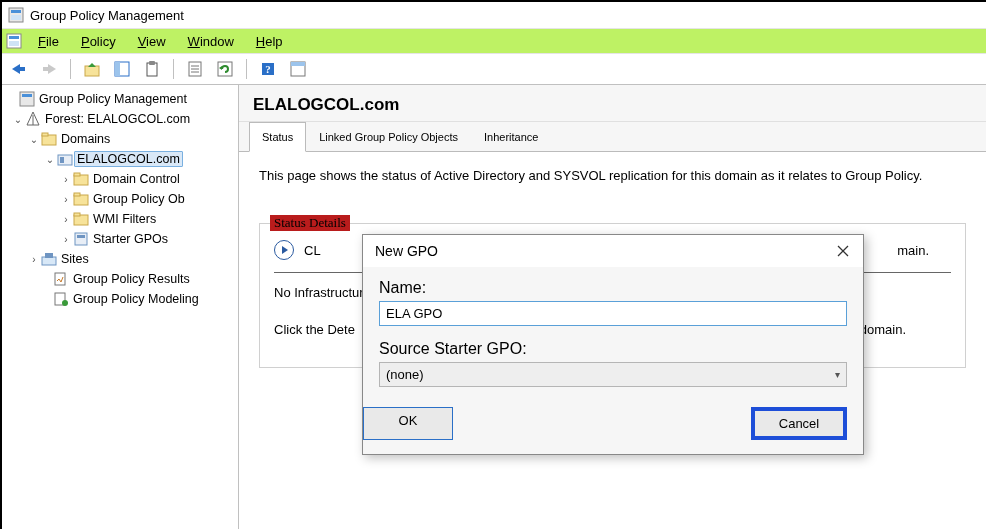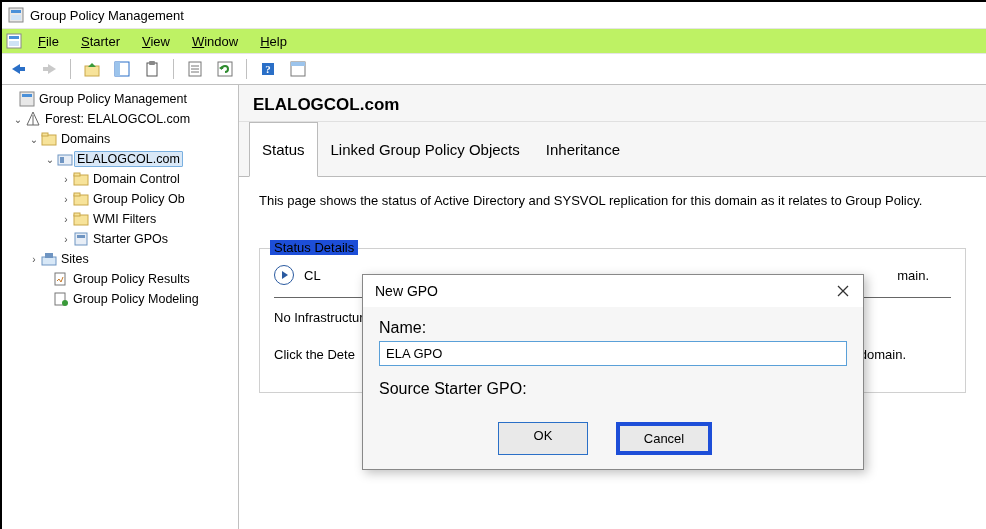--- a/index.html
+++ b/index.html
@@ -107,22 +107,22 @@
     background: #f6f6f6;
     border-bottom: 1px solid #e0e0e0;
   }
   .tabs {
     display: flex;
     padding: 0 10px;
     background: #f6f6f6;
     border-bottom: 1px solid #bbb;
   }
   .tab {
-    padding: 18px 12px;
-    font-size: 15px;
+    padding: 8px 12px;
+    font-size: 11px;
     border: 1px solid transparent;
     border-bottom: none;
     margin-bottom: -1px;
     position: relative;
   }
   .tab.active {
     background: #fff;
     border-color: #bbb;
     border-bottom: 1px solid #fff;
   }
@@ -137,22 +137,23 @@
     border: 1px solid #d0d0d0;
     margin-top: 16px;
     padding: 10px 14px 30px 14px;
     position: relative;
     font-size: 13px;
   }
   .status-box .legend {
     position: absolute;
     top: -9px;
     left: 10px;
-    background: #1d4ed8;
+    background: #b91c1c;
     padding: 0 4px;
+    font-family: Liberation Serif, serif;
   }
   .status-row { display:flex; align-items:center; gap:10px; margin-top:6px; }
   .play-icon {
     width:18px; height:18px; border:1.5px solid #2a5aa0; border-radius:50%;
     display:flex; align-items:center; justify-content:center;
   }
   .play-icon::after{
     content:""; display:block; width:0;height:0;
     border-left:6px solid #2a5aa0; border-top:4px solid transparent; border-bottom:4px solid transparent;
     margin-left:1px;
@@ -161,21 +162,20 @@
   
   .dialog {
     position: absolute;
     left: 362px;
     top: 234px;
     width: 500px;
     background: #be185d;
     border: 1px solid #888;
     box-shadow: 3px 3px 10px rgba(0,0,0,0.25);
     z-index: 50;
-    margin-top: 40px;
   }
   .dialog-title {
     display:flex; justify-content:space-between; align-items:center;
     padding: 8px 12px;
     font-size: 14px;
     background:#fff;
   }
   .dialog-close { width:16px; height:16px; display:flex; align-items:center; justify-content:center; cursor:default;}
   .dialog-body { padding: 8px 16px 14px 16px; background:#f6f6f6;}
   .field-label { font-size:16px; margin-bottom:4px; margin-top:4px;}
@@ -191,21 +191,21 @@
   .combo {
     width: 100%;
     box-sizing: border-box;
     border: 1px solid #b5b5b5;
     background: #eeeeee;
     padding: 4px 6px;
     font-size: 13px;
     display:flex; justify-content:space-between; align-items:center;
   }
   .dialog-buttons {
-    display:flex; justify-content:center; gap:28px;
+    display:flex; justify-content:space-between; gap:28px;
     padding: 6px 16px 14px 0;
     background:#f6f6f6;
   }
   .dlg-btn {
     min-width: 88px;
     padding: 5px 0;
     text-align:center;
     background:#e9e9e9;
     border:4px solid #1d4ed8;
     font-size:13px;
@@ -230,21 +230,21 @@
 
 <div class="menubar">
   <span class="app-icon">
     <svg width="16" height="16">
         <rect x="1" y="1" width="14" height="14" fill="#fff" stroke="#888"></rect>
         <rect x="3" y="3" width="10" height="3" fill="#4a90d9"></rect>
         <rect x="3" y="8" width="10" height="5" fill="#cfe3f6"></rect>
       </svg>
   </span>
   <span class="menu-item">File</span>
-  <span class="menu-item">Starter</span>
+  <span class="menu-item">Policy</span>
   <span class="menu-item">View</span>
   <span class="menu-item">Window</span>
   <span class="menu-item">Help</span>
 </div>
 
 <div class="toolbar">
   <div class="tool-btn">
     <svg width="18" height="14">
         <polygon points="10,2 10,12 2,7" fill="#2a6fc7"></polygon>
         <rect x="9" y="5" width="6" height="4" fill="#2a6fc7"></rect>
@@ -458,18 +458,22 @@
       <svg width="12" height="12">
           <line x1="1" y1="1" x2="11" y2="11" stroke="#333" stroke-width="1.3"></line>
           <line x1="11" y1="1" x2="1" y2="11" stroke="#333" stroke-width="1.3"></line>
         </svg>
     </span>
   </div>
   <div class="dialog-body">
     <div class="field-label">Name:</div>
     <input class="text-input" type="text" value="ELA GPO" style="">
     <div class="field-label" style="margin-top:14px">Source Starter GPO:</div>
+    <div class="combo">
+      <span>(none)</span>
+      <span style="color:#555; font-size:10px">▾</span>
+    </div>
   </div>
   <div class="dialog-buttons">
     <div class="dlg-btn primary">OK</div>
     <div class="dlg-btn">Cancel</div>
   </div>
 </div>
 
 </body></html>

